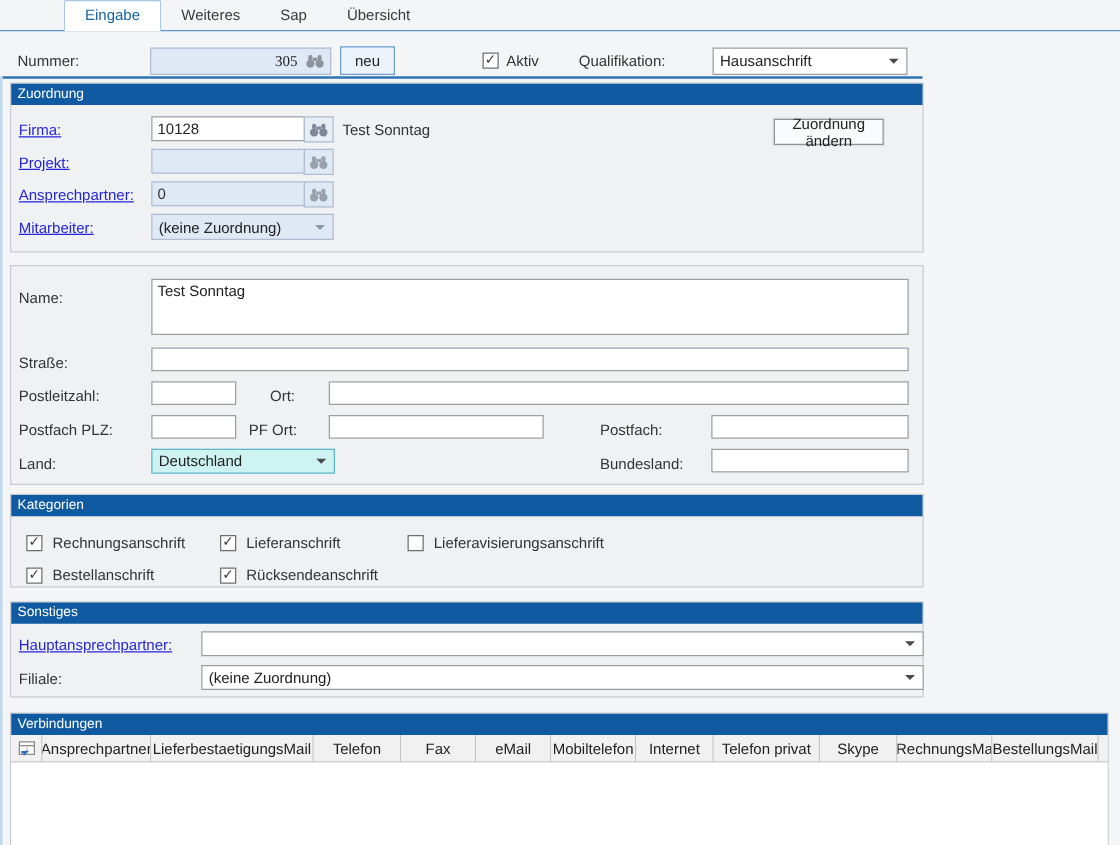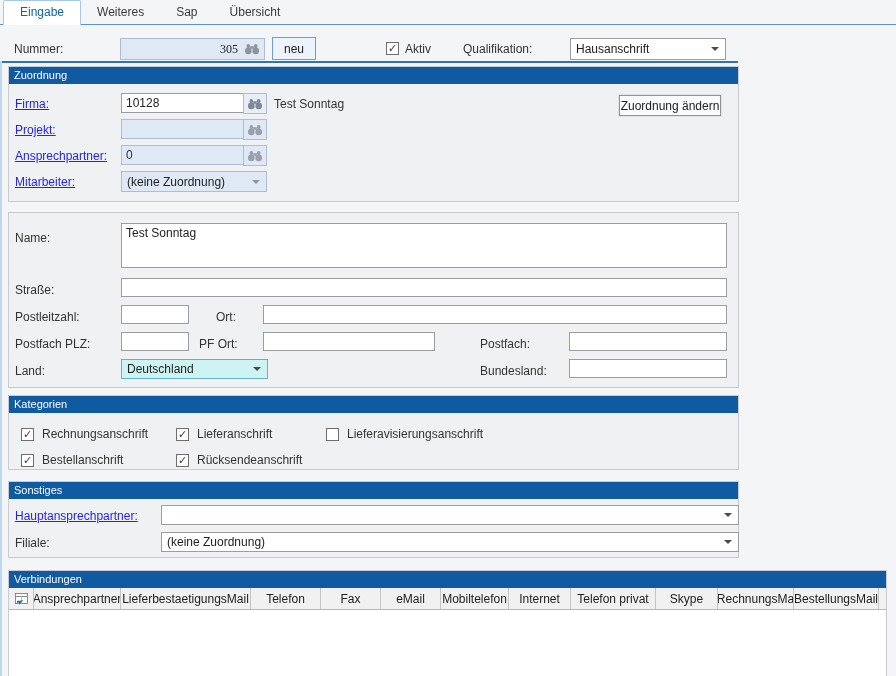--- a/index.html
+++ b/index.html
@@ -9,21 +9,21 @@
     position:relative; width:896px; height:676px;
     background:#f4f5f6; overflow:hidden;
     font-size:12px; color:#333;
   }
   
   .tabbar { position:absolute; left:0; top:0; width:896px; height:25px; border-bottom:1px solid #5a93c8; display:flex; align-items:flex-end; padding-left:3px; }
   .tab { position:relative; padding:4px 16px 5px 16px; color:#3a3a3a; cursor:default; }
   .tab.on {
     background:#ffffff; color:#1464a0;
     border:1px solid #a7c8e7; border-bottom:none;
-    border-radius:2px 2px 0 0; margin-bottom:-1px; padding-bottom:6px;
+    border-radius:2px 2px 0 0; margin-bottom:-1px; padding-bottom:6px;margin-left:48px;
   }
   
   .lbl { position:absolute; color:#333; white-space:nowrap; }
   .link { position:absolute; color:#2626d9; text-decoration:underline; white-space:nowrap; cursor:pointer; }
   input.txt {
     position:absolute; border:1px solid #999ea5; background:#fff;
     font-family:"Liberation Sans",sans-serif; font-size:12px; color:#222;
     padding:0 4px; height:20px; outline:none;
   }
   input.txt:disabled, .dis { background:#dfe8f5 !important; border-color:#aebdd2 !important; color:#333; }
@@ -136,21 +136,21 @@
           <g fill="#7f8798">
             <rect x="2.6" y="1" width="3.4" height="4" rx="1.5"></rect>
             <rect x="10" y="1" width="3.4" height="4" rx="1.5"></rect>
             <rect x="6.2" y="3.2" width="3.6" height="2.6"></rect>
             <circle cx="4.3" cy="7.9" r="3.3"></circle>
             <circle cx="11.7" cy="7.9" r="3.3"></circle>
           </g>
         </svg>
     </span>
     <span class="lbl" style="left:265px; top:30px;">Test Sonntag</span>
-    <button class="btn" style="left:610px; top:28px; width:102px; height:21px;">Zuordnung ändern</button>
+    <button class="btn" style="left:610px; top:28px; width:88px; height:21px;">Zuordnung ändern</button>
 
     <span class="link" style="left:6px; top:56px;">Projekt:</span>
     <input class="txt" style="left: 112px; top: 52px; width: 123px;" disabled="" value="">
     <span class="binocbtn" style="left:234px; top:52px; width:24px; height:21px; background:#dfe8f5;">
       <svg width="16" height="12" viewBox="0 0 16 12">
           <g fill="#98a0ac">
             <rect x="2.6" y="1" width="3.4" height="4" rx="1.5"></rect>
             <rect x="10" y="1" width="3.4" height="4" rx="1.5"></rect>
             <rect x="6.2" y="3.2" width="3.6" height="2.6"></rect>
             <circle cx="4.3" cy="7.9" r="3.3"></circle>

